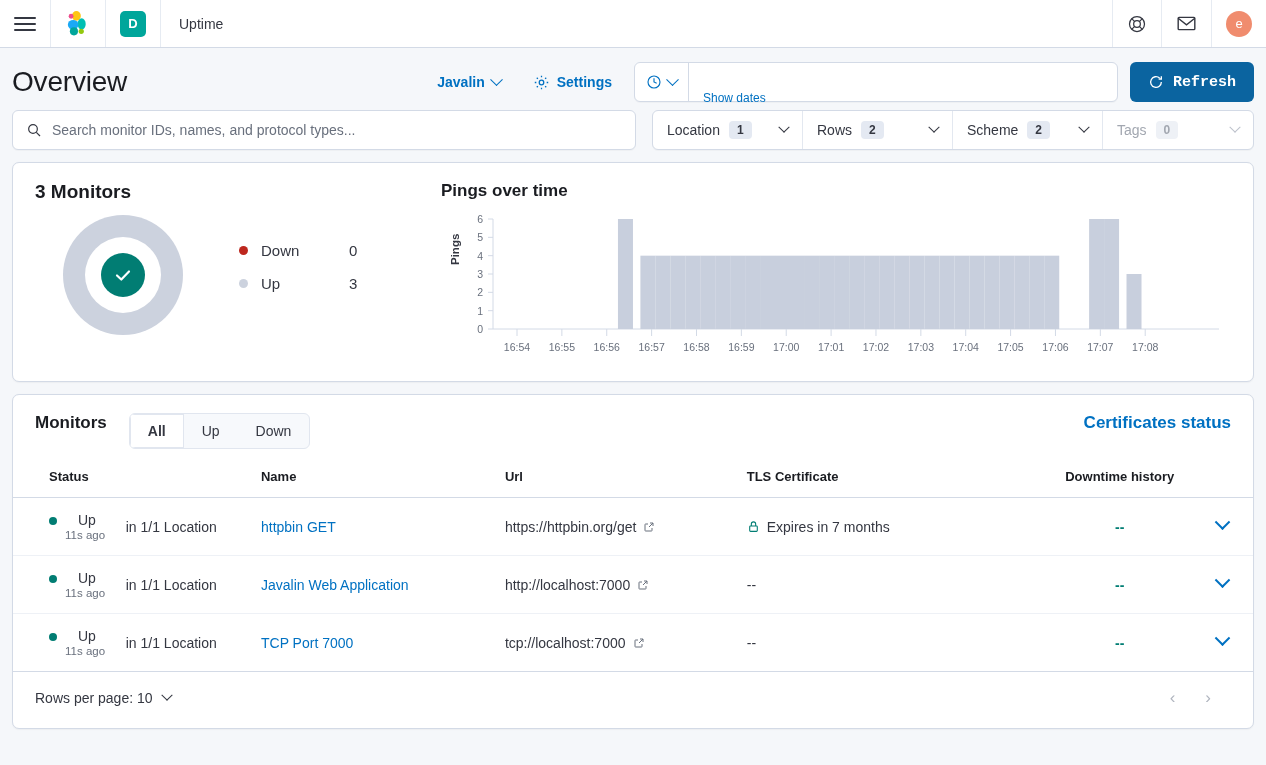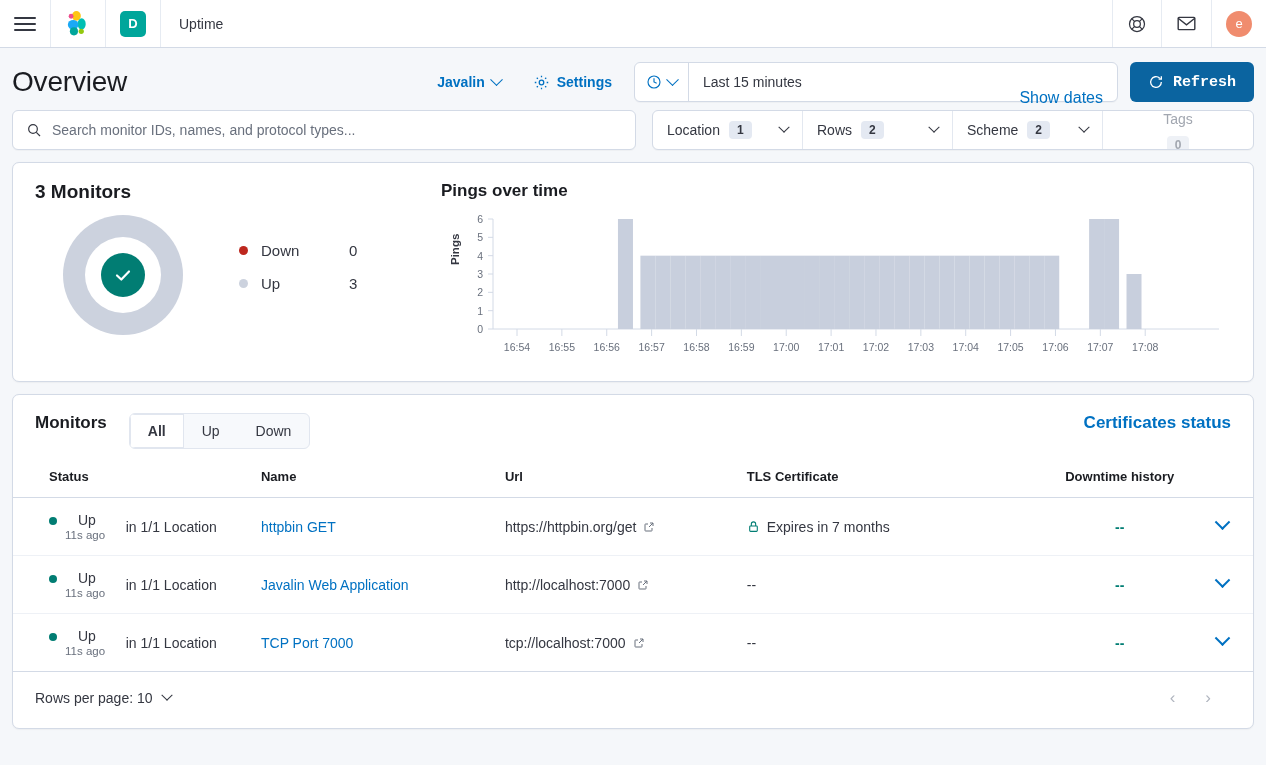--- a/index.html
+++ b/index.html
@@ -73,21 +73,21 @@
     margin-left: 6px; width: 484px;
     box-shadow: 0 1px 1px rgba(0,0,0,.03);
   }
   .dp-quick {
     display: flex; align-items: center; gap: 6px;
     padding: 0 11px; height: 100%;
     border-right: 1px solid #d3dae6;
     cursor: pointer;
   }
   .dp-value { flex: 1; padding: 0 14px; font-size: 14px; color: #343741; }
-  .dp-show { padding: 0 14px; font-size: 16px; color: #0071c2; font-weight: 400; cursor: pointer; margin-top: 31px; }
+  .dp-show { padding: 0 14px; font-size: 12px; color: #0071c2; font-weight: 400; cursor: pointer; margin-top: 31px; }
   .refresh-btn {
     height: 40px; margin-left: 12px;
     background: #0b64a0; color: #fff;
     border-radius: 6px; border: none;
     font-size: 15px; font-weight: 700;
     display: flex; align-items: center; gap: 9px;
     padding: 0 18px; cursor: pointer;
     font-family: Liberation Mono, monospace;
   }
 
@@ -116,21 +116,21 @@
     overflow: hidden; box-shadow: 0 1px 1px rgba(0,0,0,.03);
   }
   .filter-btn {
     display: flex; align-items: center; gap: 9px;
     padding: 0 14px; height: 38px;
     border-right: 1px solid #e3e8f0;
     font-size: 14px; color: #343741; cursor: pointer;
     min-width: 150px;
   }
   .filter-btn:last-child { border-right: none; }
-  .filter-btn.disabled { color: #a2a7b0; cursor: default; flex-direction: column; }
+  .filter-btn.disabled { color: #a2a7b0; cursor: default; }
   .badge {
     background: #e4e9f2; color: #343741;
     border-radius: 4px; font-size: 12px; font-weight: 700;
     padding: 2px 8px; min-width: 22px; text-align: center;
   }
   .filter-btn.disabled .badge { color: #a2a7b0; background: #eef1f6; }
   .chev-f {
     width: 8px; height: 8px; margin-left: auto;
     border-right: 1.5px solid #343741; border-bottom: 1.5px solid #343741;
     transform: rotate(45deg) translate(-2px,-2px);
@@ -303,21 +303,20 @@
     </div>
 
     <div class="datepicker">
       <div class="dp-quick">
         <svg width="16" height="16" viewBox="0 0 24 24" fill="none" stroke="#0071c2" stroke-width="1.7">
           <circle cx="12" cy="12" r="9"></circle>
             <polyline points="12,6.5 12,12 16,14"></polyline>
         </svg>
         <span class="chev-sm"></span>
       </div>
-      <div class="dp-value">Last 15 minutes</div>
       <div class="dp-show">Show dates</div>
     </div>
 
     <button class="refresh-btn">
       <svg width="16" height="16" viewBox="0 0 24 24" fill="none" stroke="#fff" stroke-width="2">
         <path d="M20 12a8 8 0 1 1-2.6-5.9"></path>
           <polyline points="20,3.5 20,7.5 16,7.5"></polyline>
       </svg>
       <span>Refresh</span>
     </button>

